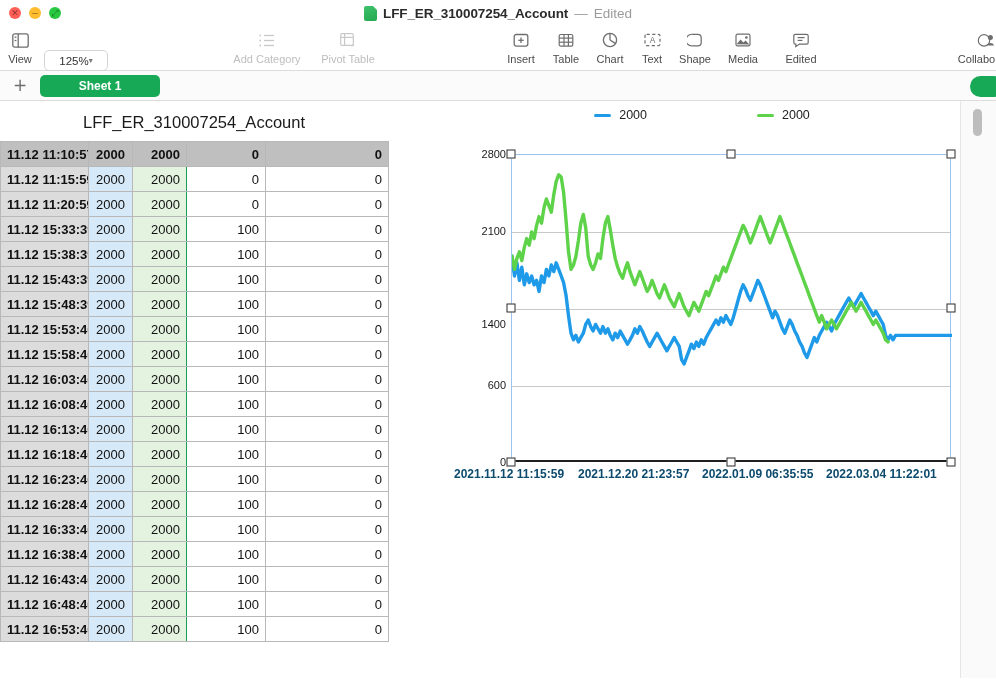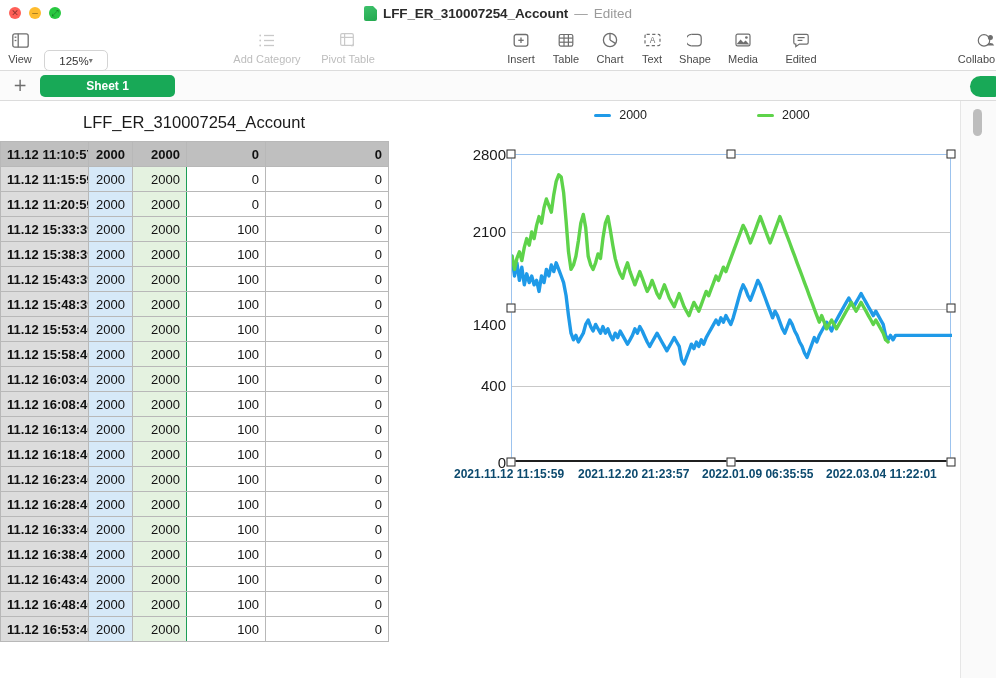--- a/index.html
+++ b/index.html
@@ -147,21 +147,21 @@
     line-height: 1;
     font-family: "DejaVu Sans", sans-serif;
   }
   .sheet-tab {
     background: #18a957;
     color: #fff;
     font-size: 12px;
     font-weight: bold;
     border-radius: 5px;
     padding: 4px 0;
-    width: 135px;
+    width: 120px;
     text-align: center;
   }
   .share-peek {
     position: absolute;
     right: -8px;
     top: 5px;
     width: 34px;
     height: 21px;
     border-radius: 11px;
     background: #18a957;
@@ -273,21 +273,21 @@
   }
   .ylabels {
     position: absolute;
     left: 0; top: 53px;
     width: 62px; height: 308px;
   }
   .ylabel {
     position: absolute;
     right: 0;
     transform: translateY(-50%);
-    font-size: 15px;
+    font-size: 11px;
     color: #1a1a1a;
     text-align: right;
   }
   .xlabels {
     position: absolute;
     left: 10px; top: 366px;
     width: 506px;
     display: flex;
     font-size: 12px;
     color: #0c4a6e;
@@ -638,21 +638,21 @@
         <span>2000</span>
       </div>
       <div class="legend-item">
         <span class="legend-swatch" style="background:#5ed34a"></span>
         <span>2000</span>
       </div>
     </div>
 
     <div class="ylabels" id="ylabels">
         <div class="ylabel" style="top: 308px;">0</div>
-        <div class="ylabel" style="top: 231px;">400</div>
+        <div class="ylabel" style="top: 231px;">600</div>
         <div class="ylabel" style="top: 170px;">1400</div>
         <div class="ylabel" style="top: 77px; margin-left: 8px;">2100</div>
         <div class="ylabel" style="top: 0px;">2800</div>
       </div>
 
     <div class="plot-frame">
       <div id="gridlines">
           <div class="gridline" style="top: 231px;"></div>
           <div class="gridline" style="top: 154px;"></div>
           <div class="gridline" style="top: 77px;"></div>

